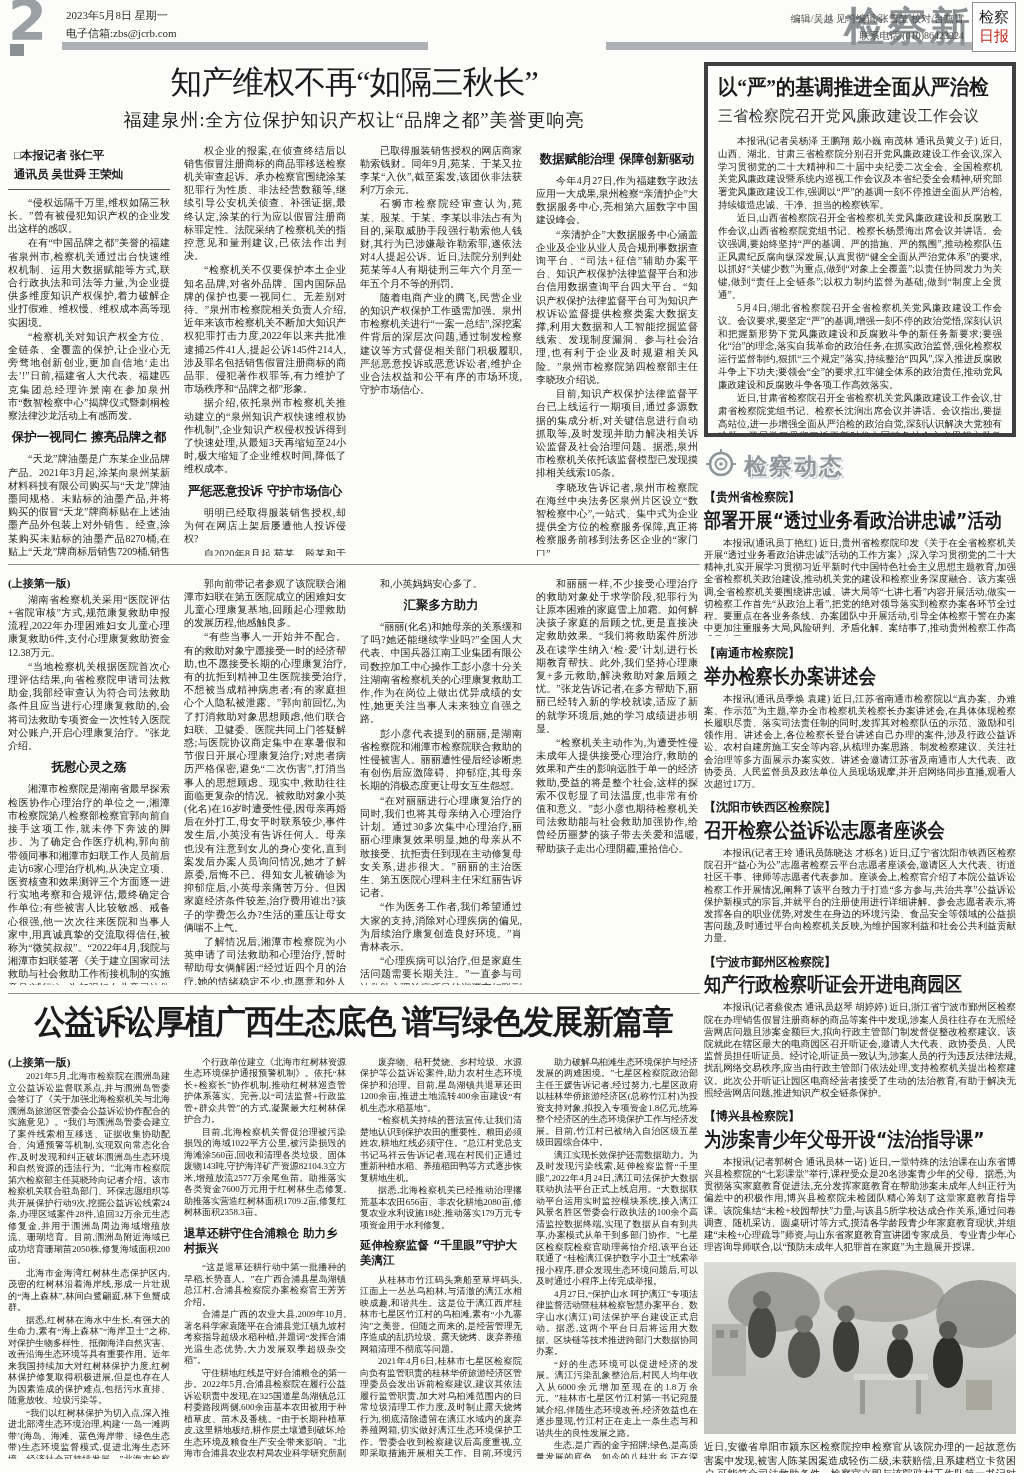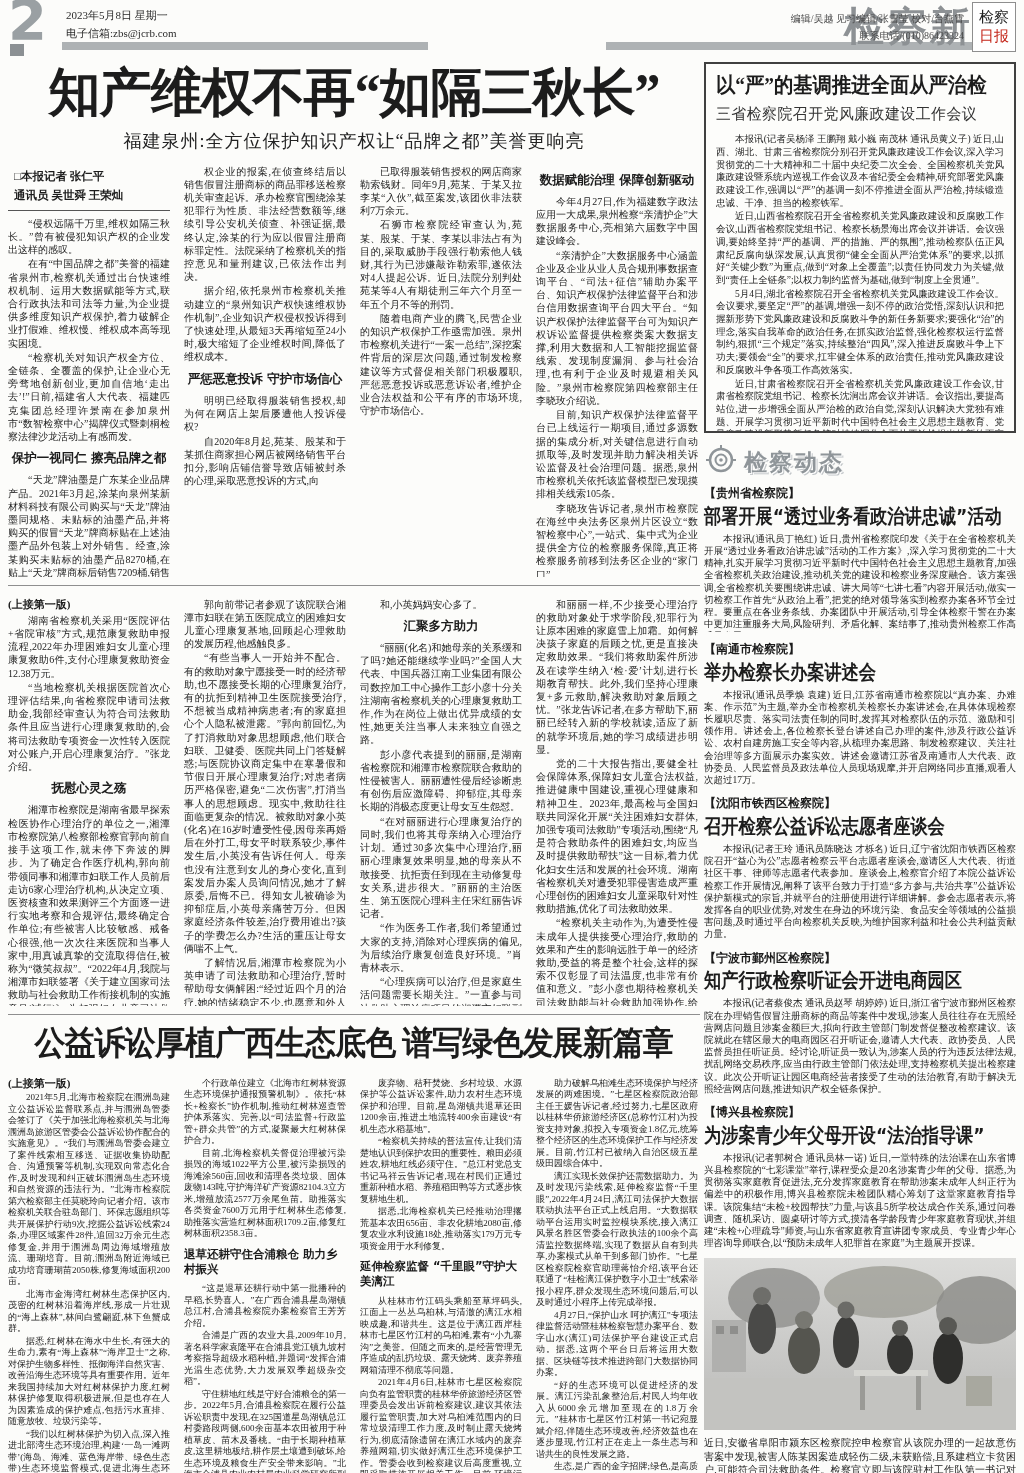--- a/index.html
+++ b/index.html
@@ -18,21 +18,21 @@
            font-family:"DejaVu Sans","Liberation Sans",sans-serif;font-size:40px;font-weight:bold;
            color:#8d9194;letter-spacing:3px;line-height:1.1;}
   .editors{position:absolute;right:52px;top:10px;text-align:right;font-size:10px;color:#4a4a4a;line-height:1.7;}
   .masthead{position:absolute;right:0;top:2px;width:42px;height:48px;border:1px solid #8e8e8e;
            background:#fff;display:flex;flex-direction:column;align-items:center;justify-content:center;
            font-size:15px;font-weight:normal;line-height:1.25;}
   .masthead .mh1{color:#222;}
   .masthead .mh2{color:#c42519;}
   
   .leftzone{position:absolute;left:8px;top:62px;width:692px;}
-  .main-headline{text-align:center;font-size:52px;font-weight:bold;letter-spacing:-1px;
+  .main-headline{text-align:center;font-size:32px;font-weight:normal;letter-spacing:-1px;
            line-height:1.05;margin-top:4px;white-space:nowrap;}
   .main-subtitle{text-align:center;font-size:18px;color:#222;margin-top:8px;letter-spacing:1px;}
   .cols{display:flex;gap:14px;margin-top:12px;}
   .col{width:162px;height:412px;overflow:hidden;font-size:10px;line-height:13.2px;text-align:justify;}
   .divider{border:none;border-top:1px solid #8f8f8f;margin:8px 0 6px 0;}
   .mid .col{height:408px;}
   .bottom-headline{text-align:center;margin-top:6px;}
   .bottom-headline span{display:inline-block;font-size:33px;font-weight:bold;letter-spacing:-1px;
            white-space:nowrap;transform:scaleX(.94);transform-origin:center;}
   .bot .col{height:402px;font-size:9px;line-height:11.5px;}
@@ -41,21 +41,21 @@
   .blk-p{text-indent:2em;}
   .blk-h{font-family:"DejaVu Sans","Liberation Sans",sans-serif;font-weight:bold;font-size:12.5px;
          text-align:center;text-indent:0;margin:7px 0;line-height:1.3;}
   .bot .blk-h{font-size:11.5px;text-align:left;}
   .blk-tag{font-weight:bold;text-indent:0;font-size:11px;margin-bottom:3px;}
   .blk-byline{font-weight:bold;text-indent:0;font-size:11.5px;line-height:1.7;white-space:pre-line;
          font-family:"Liberation Serif",serif;margin:2px 0 2px 6px;}
   .blk-rule{border-top:1px solid #555;margin:4px 0 6px 0;height:0;}
   
   .rightzone{position:absolute;left:704px;top:62px;width:312px;}
-  .redbox{border:2px solid #404040;padding:9px 10px 6px 10px;height:352px;overflow:hidden;background:#fdfdfb;}
+  .redbox{border:4px solid #404040;padding:9px 10px 6px 10px;height:352px;overflow:hidden;background:#fdfdfb;}
   .redbox-title{font-size:21px;font-weight:bold;white-space:nowrap;letter-spacing:0;
          transform:scaleX(.92);transform-origin:left;line-height:1.2;}
   .redbox-sub{font-size:15.5px;color:#333;margin-top:6px;letter-spacing:.5px;white-space:nowrap;
          transform:scaleX(.96);transform-origin:left;}
   .redbox-body{margin-top:8px;font-size:9.5px;line-height:12.7px;text-align:justify;}
   .redbox-body .blk-p:first-child{text-indent:2em;}
   .dongtai-badge{display:flex;align-items:center;gap:8px;margin:12px 0 6px 2px;height:34px;}
   .dongtai-text{font-family:"DejaVu Sans","Liberation Sans",sans-serif;font-size:23px;font-weight:bold;
          color:#8f9599;text-shadow:1px 1px 0 #fff,2px 2px 0 #c2c6c9;letter-spacing:2px;}
   .dt-item{margin-bottom:9px;}
@@ -104,20 +104,21 @@
     通讯员 吴世舜 王荣灿</div>
           <div class="blk blk-rule"></div>
           <div class="blk blk-p">“侵权远隔千万里,维权如隔三秋长。”曾有被侵犯知识产权的企业发出这样的感叹。</div>
           <div class="blk blk-p">在有“中国品牌之都”美誉的福建省泉州市,检察机关通过出台快速维权机制、运用大数据赋能等方式,联合行政执法和司法等力量,为企业提供多维度知识产权保护,着力破解企业打假难、维权慢、维权成本高等现实困境。</div>
           <div class="blk blk-p">“检察机关对知识产权全方位、全链条、全覆盖的保护,让企业心无旁骛地创新创业,更加自信地‘走出去’!”日前,福建省人大代表、福建匹克集团总经理许景南在参加泉州市“数智检察中心”揭牌仪式暨刺桐检察法律沙龙活动上有感而发。</div>
           <div class="blk blk-h">保护一视同仁 擦亮品牌之都</div>
           <div class="blk blk-p">“天龙”牌油墨是广东某企业品牌产品。2021年3月起,涂某向泉州某新材料科技有限公司购买与“天龙”牌油墨同规格、未贴标的油墨产品,并将购买的假冒“天龙”牌商标贴在上述油墨产品外包装上对外销售。经查,涂某购买未贴标的油墨产品8270桶,在贴上“天龙”牌商标后销售7209桶,销售金额近300万元。</div>
         </div>
       <div class="col">
           <div class="blk blk-p">权企业的报案,在侦查终结后以销售假冒注册商标的商品罪移送检察机关审查起诉。承办检察官围绕涂某犯罪行为性质、非法经营数额等,继续引导公安机关侦查、补强证据,最终认定,涂某的行为应以假冒注册商标罪定性。法院采纳了检察机关的指控意见和量刑建议,已依法作出判决。</div>
+          <div class="blk blk-p">“检察机关不仅要保护本土企业知名品牌,对省外品牌、国内国际品牌的保护也要一视同仁、无差别对待。”泉州市检察院相关负责人介绍,近年来该市检察机关不断加大知识产权犯罪打击力度,2022年以来共批准逮捕25件41人,提起公诉145件214人,涉及罪名包括销售假冒注册商标的商品罪、侵犯著作权罪等,有力维护了市场秩序和“品牌之都”形象。</div>
           <div class="blk blk-p">据介绍,依托泉州市检察机关推动建立的“泉州知识产权快速维权协作机制”,企业知识产权侵权投诉得到了快速处理,从最短3天再缩短至24小时,极大缩短了企业维权时间,降低了维权成本。</div>
           <div class="blk blk-h">严惩恶意投诉 守护市场信心</div>
           <div class="blk blk-p">明明已经取得服装销售授权,却为何在网店上架后屡遭他人投诉侵权?</div>
           <div class="blk blk-p">自2020年8月起,苑某、殷某和于某抓住商家担心网店被网络销售平台扣分,影响店铺信誉导致店铺被封杀的心理,采取恶意投诉的方式,向</div>
         </div>
       <div class="col">
           <div class="blk blk-p">已取得服装销售授权的网店商家勒索钱财。同年9月,苑某、于某又拉李某“入伙”,截至案发,该团伙非法获利7万余元。</div>
           <div class="blk blk-p">石狮市检察院经审查认为,苑某、殷某、于某、李某以非法占有为目的,采取威胁手段强行勒索他人钱财,其行为已涉嫌敲诈勒索罪,遂依法对4人提起公诉。近日,法院分别判处苑某等4人有期徒刑三年六个月至一年五个月不等的刑罚。</div>
           <div class="blk blk-p">随着电商产业的腾飞,民营企业的知识产权保护工作亟需加强。泉州市检察机关进行“一案一总结”,深挖案件背后的深层次问题,通过制发检察建议等方式督促相关部门积极履职,严惩恶意投诉或恶意诉讼者,维护企业合法权益和公平有序的市场环境,守护市场信心。</div>
         </div>
@@ -149,21 +150,20 @@
           <div class="blk blk-p">和,小英妈妈安心多了。</div>
           <div class="blk blk-h">汇聚多方助力</div>
           <div class="blk blk-p">“丽丽(化名)和她母亲的关系缓和了吗?她还能继续学业吗?”全国人大代表、中国兵器江南工业集团有限公司数控加工中心操作工彭小彦十分关注湖南省检察机关的心理康复救助工作,作为在岗位上做出优异成绩的女性,她更关注当事人未来独立自强之路。</div>
           <div class="blk blk-p">彭小彦代表提到的丽丽,是湖南省检察院和湘潭市检察院联合救助的性侵被害人。丽丽遭性侵后经诊断患有创伤后应激障碍、抑郁症,其母亲长期的消极态度更让母女互生怨怼。</div>
           <div class="blk blk-p">“在对丽丽进行心理康复治疗的同时,我们也将其母亲纳入心理治疗计划。通过30多次集中心理治疗,丽丽心理康复效果明显,她的母亲从不敢接受、抗拒责任到现在主动修复母女关系,进步很大。”丽丽的主治医生、第五医院心理科主任宋红丽告诉记者。</div>
           <div class="blk blk-p">“作为医务工作者,我们希望通过大家的支持,消除对心理疾病的偏见,为后续治疗康复创造良好环境。”肖青林表示。</div>
           <div class="blk blk-p">“心理疾病可以治疗,但是家庭生活问题需要长期关注。”一直参与司法救助心理治疗项目的湘潭市妇联副主席顾杨体会到这份工作的不易。</div>
         </div>
       <div class="col">
           <div class="blk blk-p">和丽丽一样,不少接受心理治疗的救助对象处于求学阶段,犯罪行为让原本困难的家庭雪上加霜。如何解决孩子家庭的后顾之忧,更是直接决定救助效果。“我们将救助案件所涉及在读学生纳入‘检·爱’计划,进行长期教育帮扶。此外,我们坚持心理康复+多元救助,解决救助对象后顾之忧。”张龙告诉记者,在多方帮助下,丽丽已经转入新的学校就读,适应了新的就学环境后,她的学习成绩进步明显。</div>
-          <div class="blk blk-p">党的二十大报告指出,要健全社会保障体系,保障妇女儿童合法权益,推进健康中国建设,重视心理健康和精神卫生。2023年,最高检与全国妇联共同深化开展“关注困难妇女群体,加强专项司法救助”专项活动,围绕“凡是符合救助条件的困难妇女,均应当及时提供救助帮扶”这一目标,着力优化妇女生活和发展的社会环境。湖南省检察机关对遭受犯罪侵害造成严重心理创伤的困难妇女儿童采取针对性救助措施,优化了司法救助效果。</div>
           <div class="blk blk-p">“检察机关主动作为,为遭受性侵未成年人提供接受心理治疗,救助的效果和产生的影响远胜于单一的经济救助,受益的将是整个社会,这样的探索不仅彰显了司法温度,也非常有价值和意义。”彭小彦也期待检察机关司法救助能与社会救助加强协作,给曾经历噩梦的孩子带去关爱和温暖,帮助孩子走出心理阴霾,重拾信心。</div>
         </div>
     </div>
 
     <hr class="divider">
 
     <div class="bottom-headline">
       <span>公益诉讼厚植广西生态底色 谱写绿色发展新篇章</span>
     </div>
 

